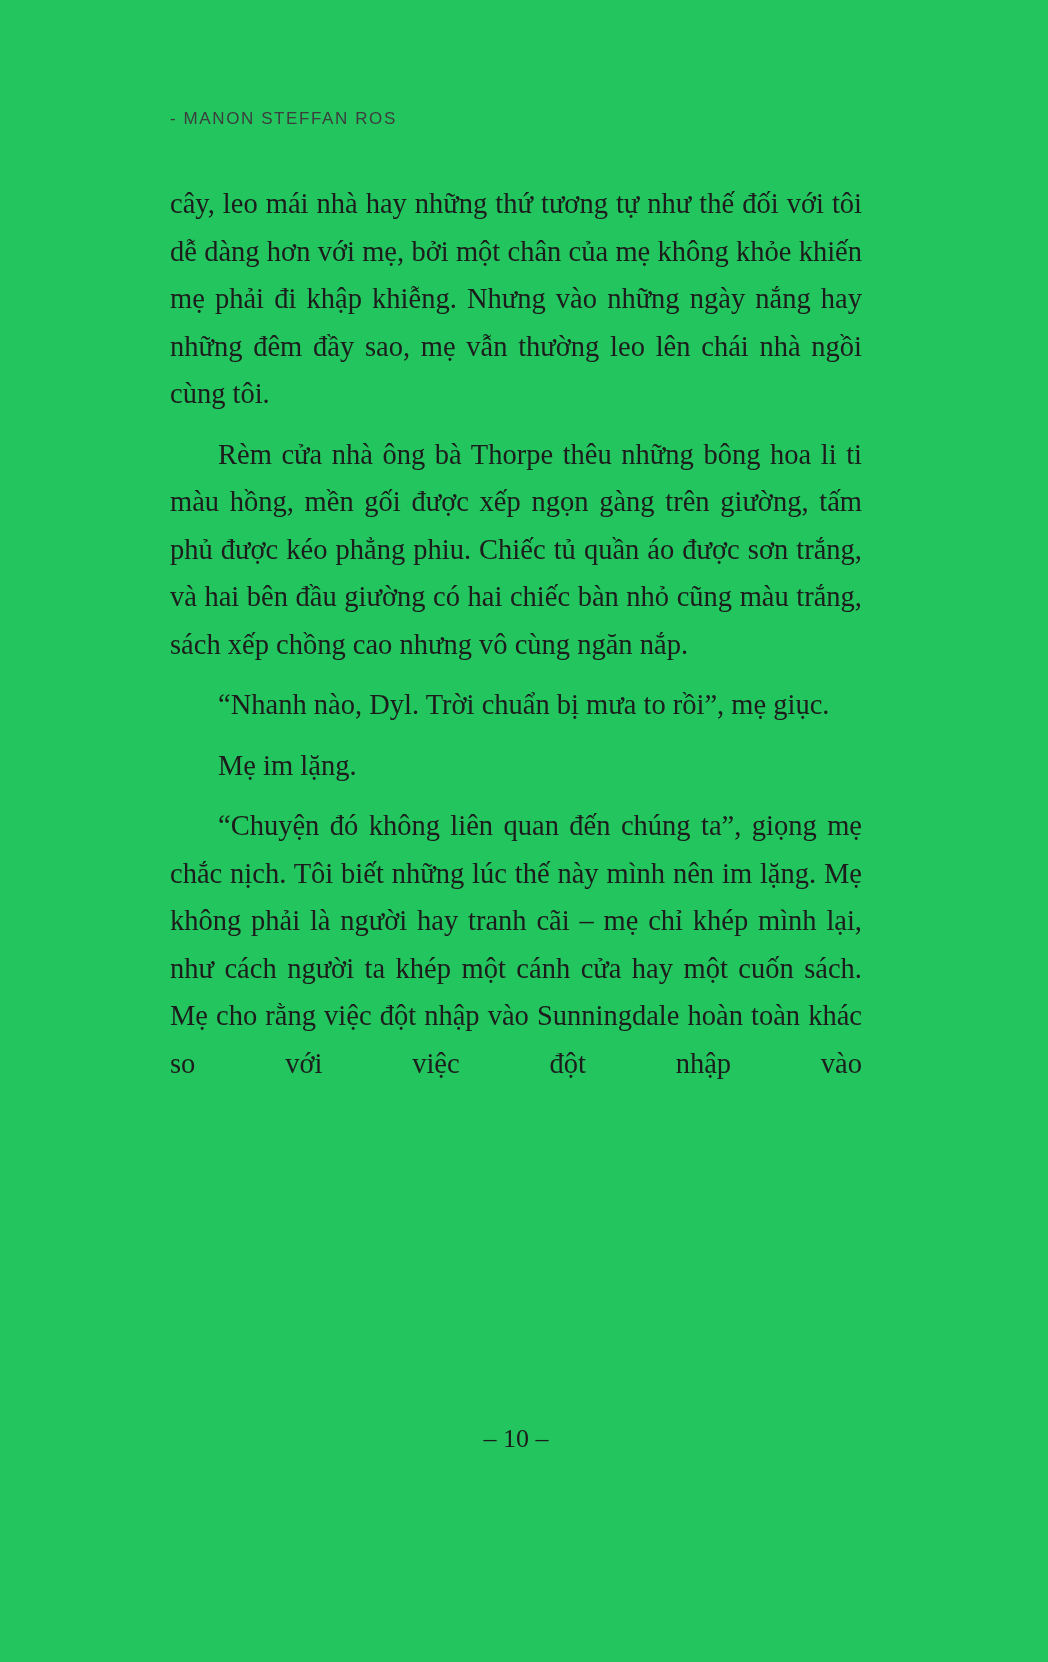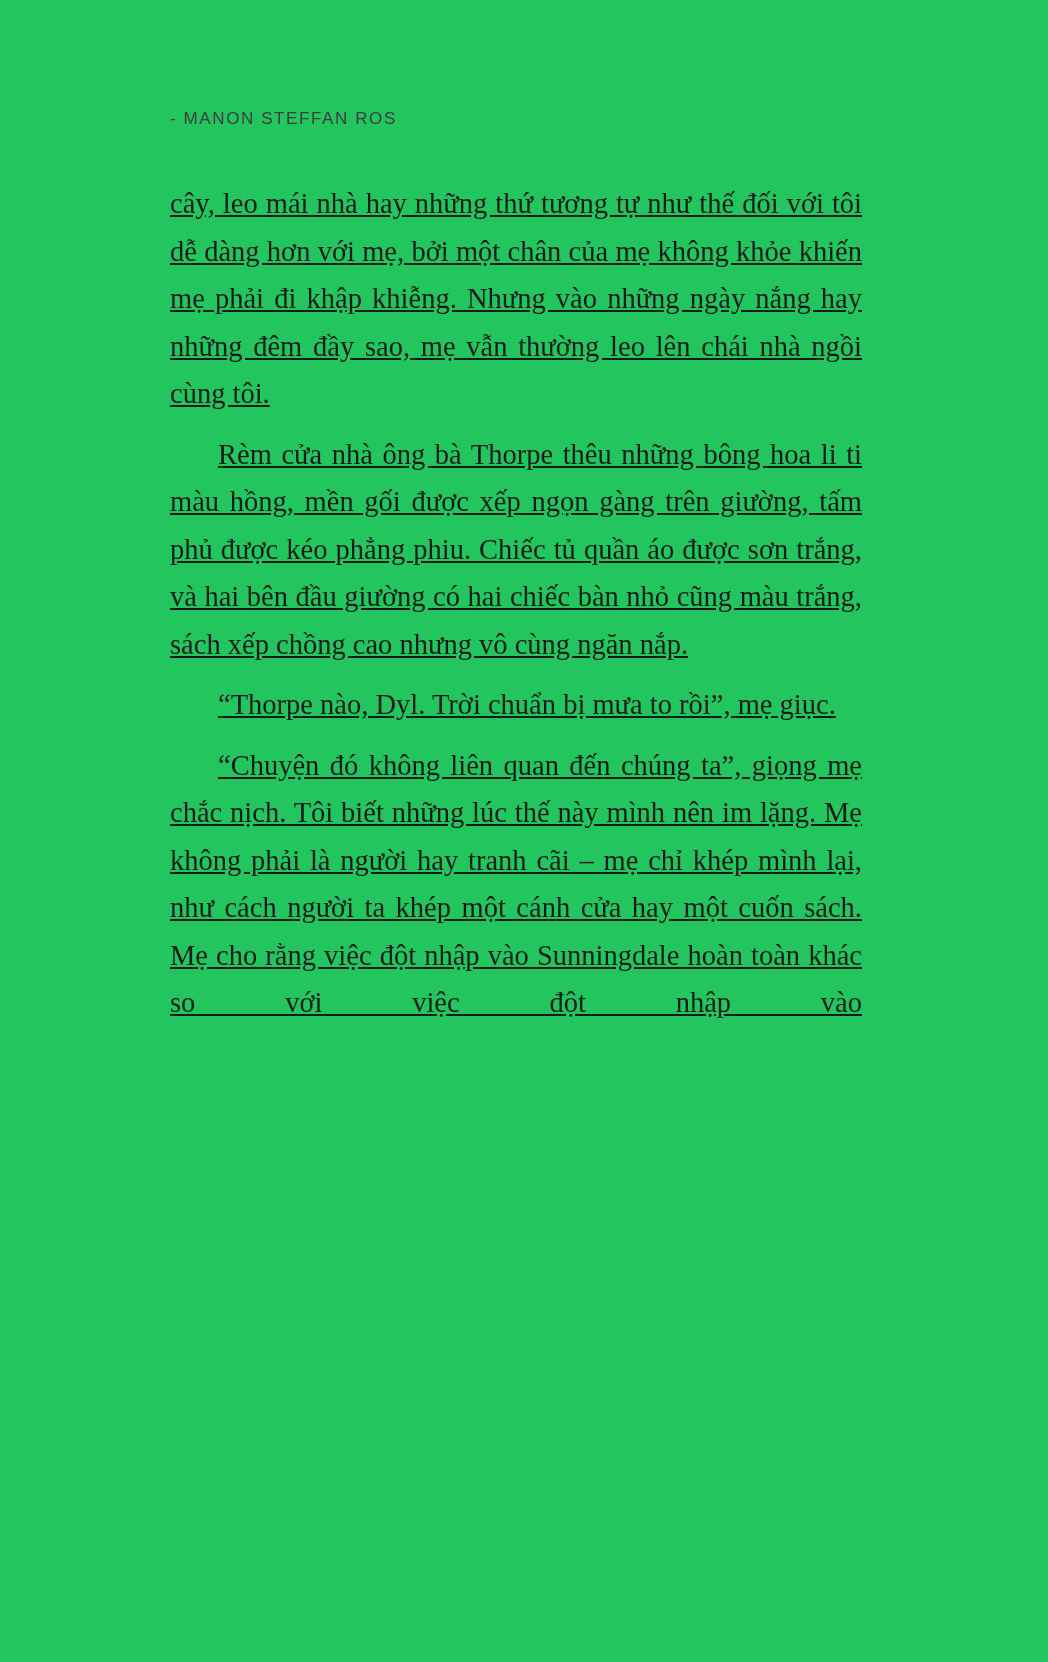--- a/index.html
+++ b/index.html
@@ -32,21 +32,20 @@
     left: 170px;
     width: 692px;
     font-size: 28.5px;
     line-height: 47.5px;
     text-align: justify;
     color: #1c1c1c;
   }
   .text-block p {
     margin: 0 0 13px 0;
     text-indent: 48px;
-    text-decoration: underline;
   }
   .text-block p.noindent {
     text-indent: 0;
   }
   .text-block p.continued {
     text-align-last: justify;
   }
   .page-footer {
     position: absolute;
     top: 1424px;
@@ -60,18 +59,20 @@
 </head>
 <body>
 
 <div class="page">
 
   <div class="running-header">- MANON STEFFAN ROS</div>
 
   <div class="text-block">
     <p class="noindent">cây, leo mái nhà hay những thứ tương tự như thế đối với tôi dễ dàng hơn với mẹ, bởi một chân của mẹ không khỏe khiến mẹ phải đi khập khiễng. Nhưng vào những ngày nắng hay những đêm đầy sao, mẹ vẫn thường leo lên chái nhà ngồi cùng tôi.</p>
     <p>Rèm cửa nhà ông bà Thorpe thêu những bông hoa li ti màu hồng, mền gối được xếp ngọn gàng trên giường, tấm phủ được kéo phẳng phiu. Chiếc tủ quần áo được sơn trắng, và hai bên đầu giường có hai chiếc bàn nhỏ cũng màu trắng, sách xếp chồng cao nhưng vô cùng ngăn nắp.</p>
-    <p>“Thorpe nào, Dyl. Trời chuẩn bị mưa to rồi”, mẹ giục.</p>
+    <p>“Nhanh nào, Dyl. Trời chuẩn bị mưa to rồi”, mẹ giục.</p>
+    <p>Mẹ im lặng.</p>
     <p class="continued">“Chuyện đó không liên quan đến chúng ta”, giọng mẹ chắc nịch. Tôi biết những lúc thế này mình nên im lặng. Mẹ không phải là người hay tranh cãi – mẹ chỉ khép mình lại, như cách người ta khép một cánh cửa hay một cuốn sách. Mẹ cho rằng việc đột nhập vào Sunningdale hoàn toàn khác so với việc đột nhập vào</p>
   </div>
 
+  <div class="page-footer">– 10 –</div>
 
 </div>
 
 </body></html>

